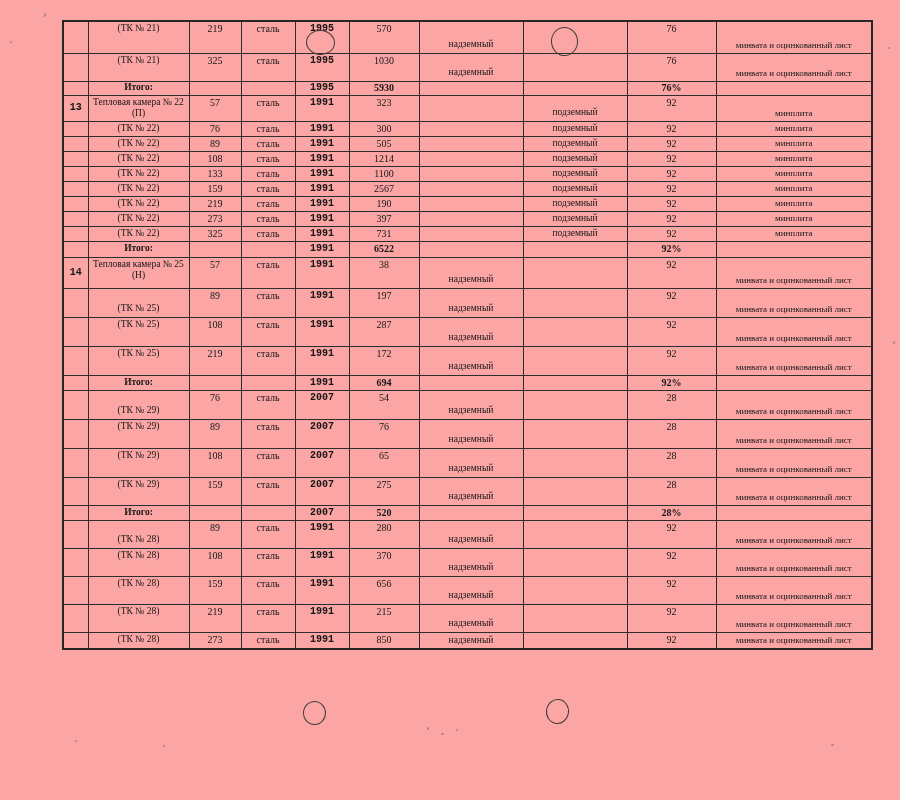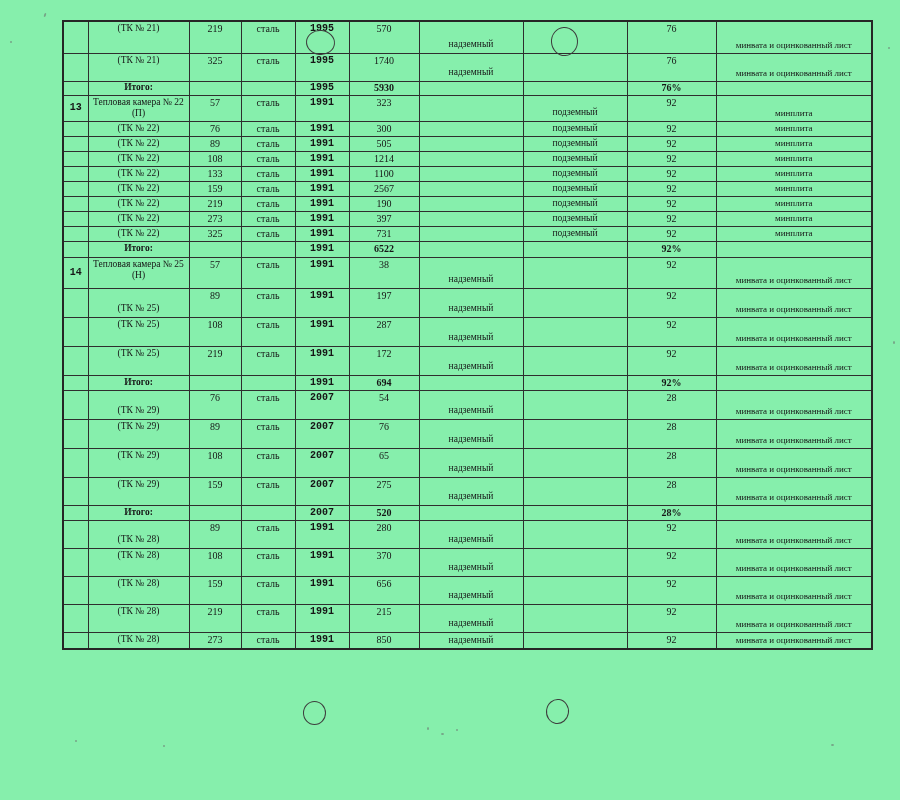--- a/index.html
+++ b/index.html
@@ -2,21 +2,21 @@
 <html><head>
 <meta charset="utf-8">
 <style>
   html,body{margin:0;padding:0;}
   body{
     width:900px;height:800px;position:relative;overflow:hidden;
     background:#fdfdfc;
     font-family:"Liberation Serif", serif;
     color:#161616;
   }
-  .sheet{position:absolute;inset:0;background:#86efac;}
+  .sheet{position:absolute;inset:0;background:#fca5a5;}
   .tbl-wrap{position:absolute;left:62px;top:20px;filter:blur(0.15px);}
   table{
     border-collapse:collapse;table-layout:fixed;width:809px;
     border:2px solid #262626;
   }
   td{
     border:1px solid #2e2e2e;
     text-align:center;vertical-align:middle;
     padding:0 2px;font-size:10px;line-height:1.18;
     overflow:hidden;white-space:nowrap;
@@ -79,21 +79,21 @@
             <td class="c-below va-bottom"></td>
             <td class="c-pct va-top">76</td>
             <td class="c-insul va-bottom">минвата и оцинкованный лист</td>
           </tr>
           <tr style="height: 28px;">
             <td class="c-num va-mid"></td>
             <td class="c-name va-top">(ТК № 21)</td>
             <td class="c-dia va-top">325</td>
             <td class="c-mat va-top">сталь</td>
             <td class="c-year va-top">1995</td>
-            <td class="c-len va-top">1740</td>
+            <td class="c-len va-top">1030</td>
             <td class="c-above va-bottom">надземный</td>
             <td class="c-below va-bottom"></td>
             <td class="c-pct va-top">76</td>
             <td class="c-insul va-bottom">минвата и оцинкованный лист</td>
           </tr>
           <tr class="total" style="height: 14px;">
             <td class="c-num"></td>
             <td class="c-name">Итого:</td>
             <td class="c-dia"></td>
             <td class="c-mat"></td>

